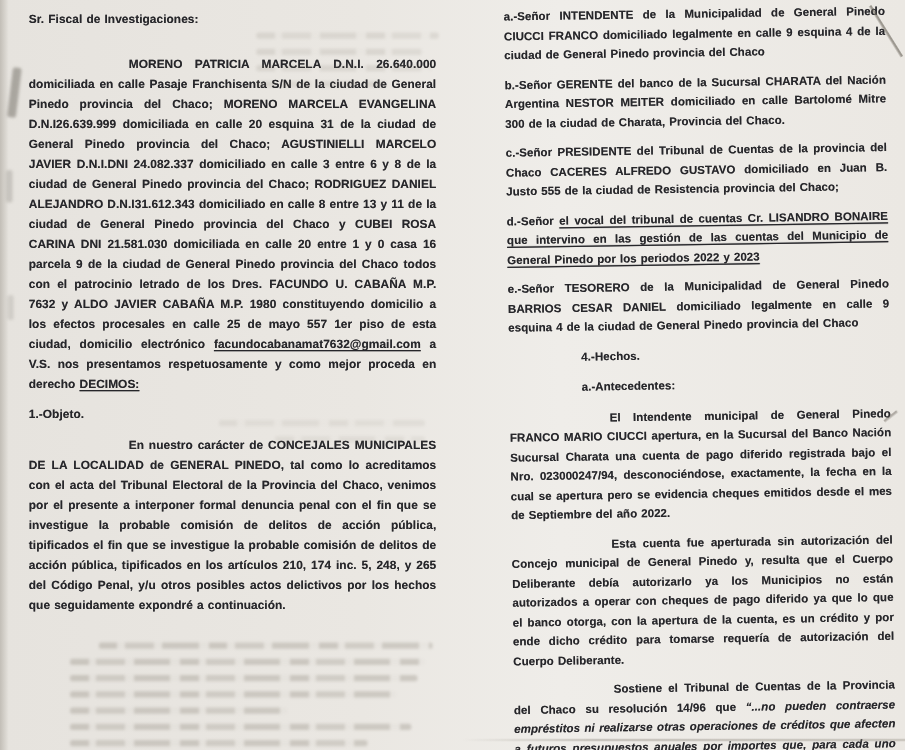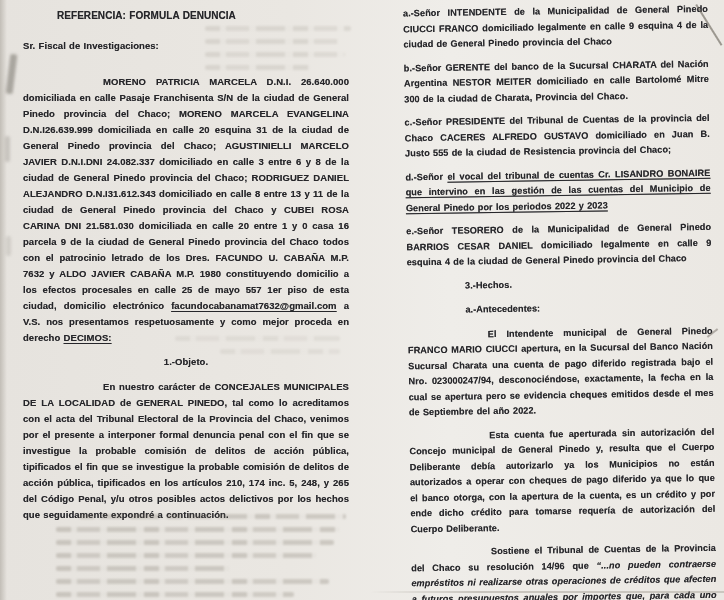--- a/index.html
+++ b/index.html
@@ -18,21 +18,21 @@
     margin:0 0 8px 0;
     font-size:9.5px;line-height:16px;
     text-align:justify;word-spacing:0.6px;letter-spacing:0.05px;
     text-shadow:0 0 0.5px rgba(38,38,42,0.55);
   }
   .col-right .flow p{font-size:9.2px;line-height:15.5px;}
 
   p.ref{margin:0 0 14px 34px;text-align:left;font-size:10px;}
   p.salute{margin-bottom:20px;text-align:left;}
   p.body{text-indent:80px;margin-bottom:8px;}
-  p.center{text-align:center;text-indent:0;margin:2px 0 9px 0;}
+  p.center{text-align:left;text-indent:0;margin:2px 0 9px 0;}
   p.sub{text-align:left;margin:2px 0 9px 58px;}
   p.item{margin-bottom:8px;}
   .u{text-decoration:underline;text-decoration-thickness:1.2px;text-underline-offset:2px;}
   .em{font-style:italic;}
 
   
   .ghost{position:absolute;pointer-events:none;}
   .ghost .gl{
     height:5px;margin-bottom:8px;border-radius:2px;
     background:repeating-linear-gradient(90deg,
@@ -58,36 +58,35 @@
   .bottom-edge{left:370px;top:591px;width:354px;height:2px;
     background:linear-gradient(90deg,rgba(128,122,110,0),rgba(128,122,110,.35) 30%,rgba(128,122,110,.3));filter:blur(.6px);}
 </style>
 </head>
 <body>
 
 <div class="page">
 
   <div class="col col-left">
     <div class="flow">
-        <p class="ref"><span>REFERENCIA: FORMULA DENUNCIA</span></p>
         <p class="salute"><span>Sr. Fiscal de Investigaciones:</span></p>
         <p class="body"><span>MORENO PATRICIA MARCELA D.N.I. 26.640.000 domiciliada en calle Pasaje Franchisenta S/N de la ciudad de General Pinedo provincia del Chaco; MORENO MARCELA EVANGELINA D.N.I26.639.999 domiciliada en calle 20 esquina 31 de la ciudad de General Pinedo provincia del Chaco; AGUSTINIELLI MARCELO JAVIER D.N.I.DNI 24.082.337 domiciliado en calle 3 entre 6 y 8 de la ciudad de General Pinedo provincia del Chaco; RODRIGUEZ DANIEL ALEJANDRO D.N.I31.612.343 domiciliado en calle 8 entre 13 y 11 de la ciudad de General Pinedo provincia del Chaco y CUBEI ROSA CARINA DNI 21.581.030 domiciliada en calle 20 entre 1 y 0 casa 16 parcela 9 de la ciudad de General Pinedo provincia del Chaco todos con el patrocinio letrado de los Dres. FACUNDO U. CABAÑA M.P. 7632 y ALDO JAVIER CABAÑA M.P. 1980 constituyendo domicilio a los efectos procesales en calle 25 de mayo 557 1er piso de esta ciudad, domicilio electrónico </span><span class="u">facundocabanamat7632@gmail.com</span><span> a V.S. nos presentamos respetuosamente y como mejor proceda en derecho </span><span class="u">DECIMOS:</span></p>
         <p class="center"><span>1.-Objeto.</span></p>
         <p class="body"><span>En nuestro carácter de CONCEJALES MUNICIPALES DE LA LOCALIDAD de GENERAL PINEDO, tal como lo acreditamos con el acta del Tribunal Electoral de la Provincia del Chaco, venimos por el presente a interponer formal denuncia penal con el fin que se investigue la probable comisión de delitos de acción pública, tipificados el fin que se investigue la probable comisión de delitos de acción pública, tipificados en los artículos 210, 174 inc. 5, 248, y 265 del Código Penal, y/u otros posibles actos delictivos por los hechos que seguidamente expondré a continuación.</span></p>
       </div>
   </div>
 
   <div class="col col-right">
     <div class="flow tilt">
         <p class="item"><span>a.-Señor INTENDENTE de la Municipalidad de General Pinedo CIUCCI FRANCO domiciliado legalmente en calle 9 esquina 4 de la ciudad de General Pinedo provincia del Chaco</span></p>
         <p class="item"><span>b.-Señor GERENTE del banco de la Sucursal CHARATA del Nación Argentina NESTOR MEITER domiciliado en calle Bartolomé Mitre 300 de la ciudad de Charata, Provincia del Chaco.</span></p>
         <p class="item"><span>c.-Señor PRESIDENTE del Tribunal de Cuentas de la provincia del Chaco CACERES ALFREDO GUSTAVO domiciliado en Juan B. Justo 555 de la ciudad de Resistencia provincia del Chaco;</span></p>
         <p class="item"><span>d.-Señor </span><span class="u">el vocal del tribunal de cuentas Cr. LISANDRO BONAIRE que intervino en las gestión de las cuentas del Municipio de General Pinedo por los periodos 2022 y 2023</span></p>
         <p class="item"><span>e.-Señor TESORERO de la Municipalidad de General Pinedo BARRIOS CESAR DANIEL domiciliado legalmente en calle 9 esquina 4 de la ciudad de General Pinedo provincia del Chaco</span></p>
-        <p class="sub"><span>3.-Hechos.</span></p>
+        <p class="sub"><span>4.-Hechos.</span></p>
         <p class="sub"><span>a.-Antecedentes:</span></p>
         <p class="body"><span>El Intendente municipal de General Pinedo FRANCO MARIO CIUCCI apertura, en la Sucursal del Banco Nación Sucursal Charata una cuenta de pago diferido registrada bajo el Nro. 023000247/94, desconociéndose, exactamente, la fecha en la cual se apertura pero se evidencia cheques emitidos desde el mes de Septiembre del año 2022.</span></p>
         <p class="body"><span>Esta cuenta fue aperturada sin autorización del Concejo municipal de General Pinedo y, resulta que el Cuerpo Deliberante debía autorizarlo ya los Municipios no están autorizados a operar con cheques de pago diferido ya que lo que el banco otorga, con la apertura de la cuenta, es un crédito y por ende dicho crédito para tomarse requería de autorización del Cuerpo Deliberante.</span></p>
         <p class="body"><span>Sostiene el Tribunal de Cuentas de la Provincia del Chaco su resolución 14/96 que </span><span class="em">“...no pueden contraerse empréstitos ni realizarse otras operaciones de créditos que afecten a futuros presupuestos anuales por importes que, para cada uno de ellos, sea superior al por ciento 20% de los recursos ordinarios previstos para el ejercicio en curso...”.</span></p>
       </div>
   </div>
 
   <div class="ghost ghost-a" style="left:205px;top:26px;width:152px;">
     <div class="gl" style="width:96%"></div>
     <div class="gl" style="width:88%"></div>

